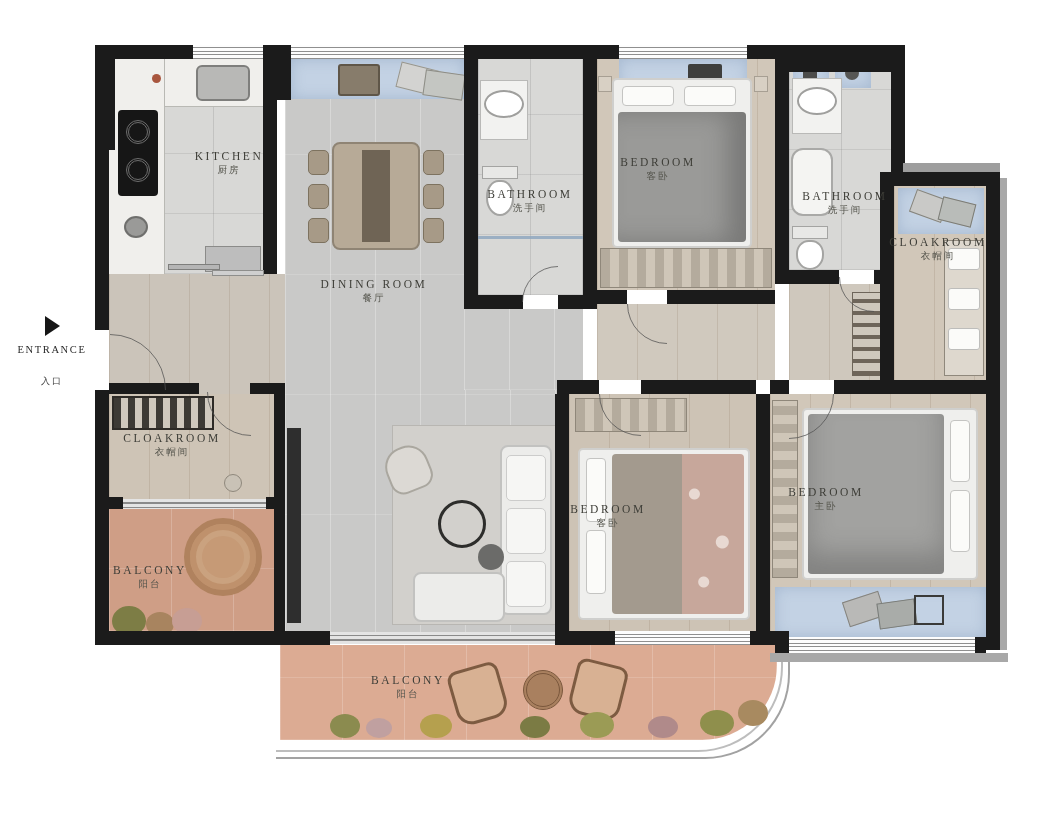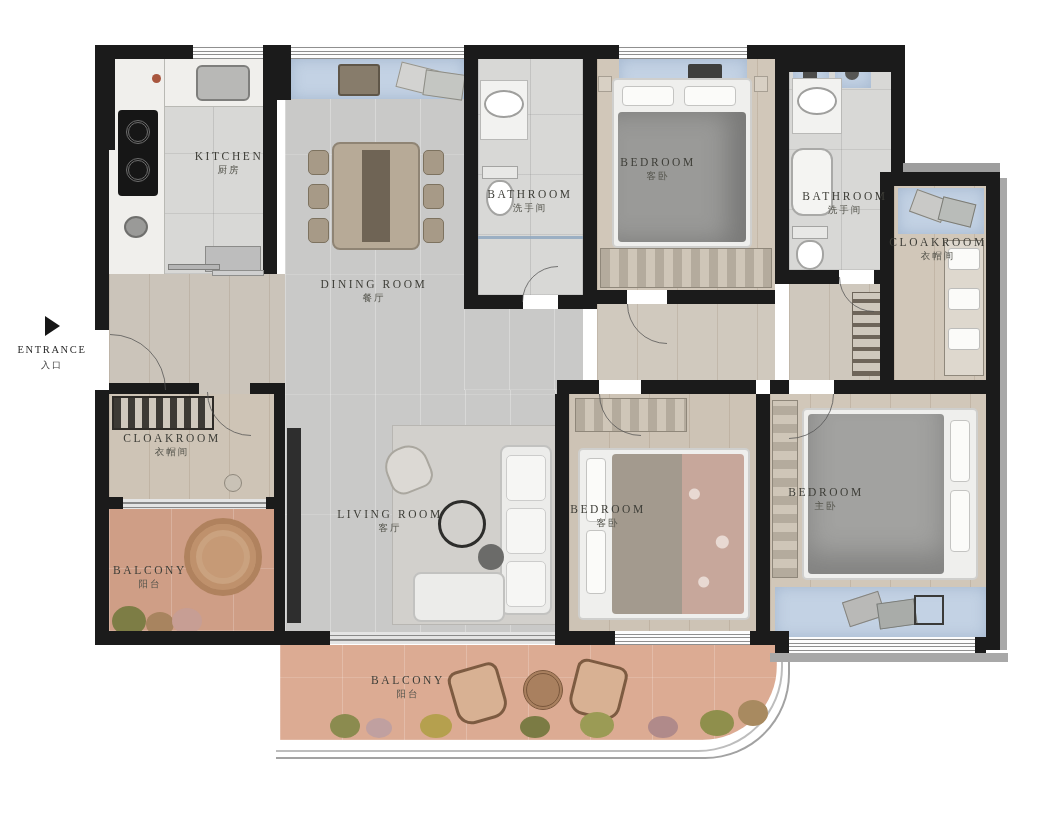--- a/index.html
+++ b/index.html
@@ -33,21 +33,21 @@
   .room-label .zh{font-family:"DejaVu Sans",sans-serif;font-size:9.5px;letter-spacing:2px;
        color:#53534b;margin-top:2px;}
   .stripe-wardrobe{background:repeating-linear-gradient(90deg,#b4ab9d 0 9px,#cfc6b8 9px 18px);
        border:1px solid #8f877a;}
   .stripe-shelf{background:repeating-linear-gradient(0deg,#6e655a 0 4px,#cfc8bd 4px 12px);
        border:1px solid #6e655a;}
   .entrance{position:absolute;left:6px;top:316px;width:92px;text-align:center;}
   .entrance .tri{width:0;height:0;border-left:15px solid #161616;border-top:10px solid transparent;
        border-bottom:10px solid transparent;margin:0 auto 8px auto;}
   .entrance .en{font-family:"Liberation Serif",serif;font-size:10.5px;letter-spacing:1.6px;color:#2a2a2a;}
-  .entrance .zh{font-family:Liberation Serif, serif;font-size:9px;letter-spacing:2px;color:#3b3b3b;margin-top:4px;}
+  .entrance .zh{font-family:Liberation Serif, serif;font-size:9px;letter-spacing:2px;color:#3b3b3b;margin-top:20px;}
   .legend{position:absolute;left:78px;top:729px;}
   .legend-row{display:flex;align-items:center;margin-bottom:8px;}
   .legend-swatch{width:39px;height:12px;border:1px solid rgba(120,120,120,.4);}
   .legend-label{margin-left:37px;font-size:10px;color:#9b9b9b;letter-spacing:1px;
        font-family:"DejaVu Sans",sans-serif;}
   .rail{position:absolute;border:0;border-bottom:2px solid #a2a2a2;border-right:2px solid #a2a2a2;
        border-bottom-right-radius:85px;background:transparent;}
   .plant{position:absolute;border-radius:50%;}
 </style>
 </head>
@@ -270,24 +270,20 @@
     <div class="zh">洗手间</div>
   </div>
   <div class="room-label" style="left:858px;top:236px;width:160px;">
     <div class="en">CLOAKROOM</div>
     <div class="zh">衣帽间</div>
   </div>
   <div class="room-label" style="left:92px;top:432px;width:160px;">
     <div class="en">CLOAKROOM</div>
     <div class="zh">衣帽间</div>
   </div>
-  <div class="room-label" style="left:310px;top:508px;width:160px;">
-    <div class="en">LIVING ROOM</div>
-    <div class="zh">客厅</div>
-  </div>
   <div class="room-label" style="left:528px;top:503px;width:160px;">
     <div class="en">BEDROOM</div>
     <div class="zh">客卧</div>
   </div>
   <div class="room-label" style="left:746px;top:486px;width:160px;">
     <div class="en">BEDROOM</div>
     <div class="zh">主卧</div>
   </div>
   <div class="room-label" style="left:70px;top:564px;width:160px;">
     <div class="en">BALCONY</div>

